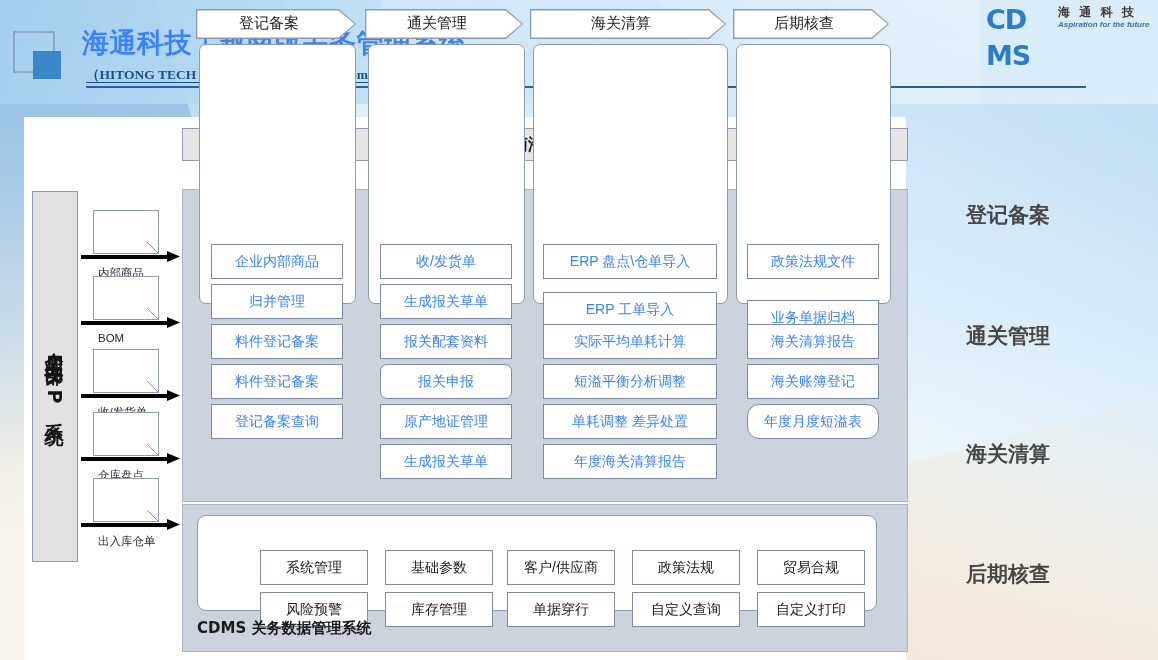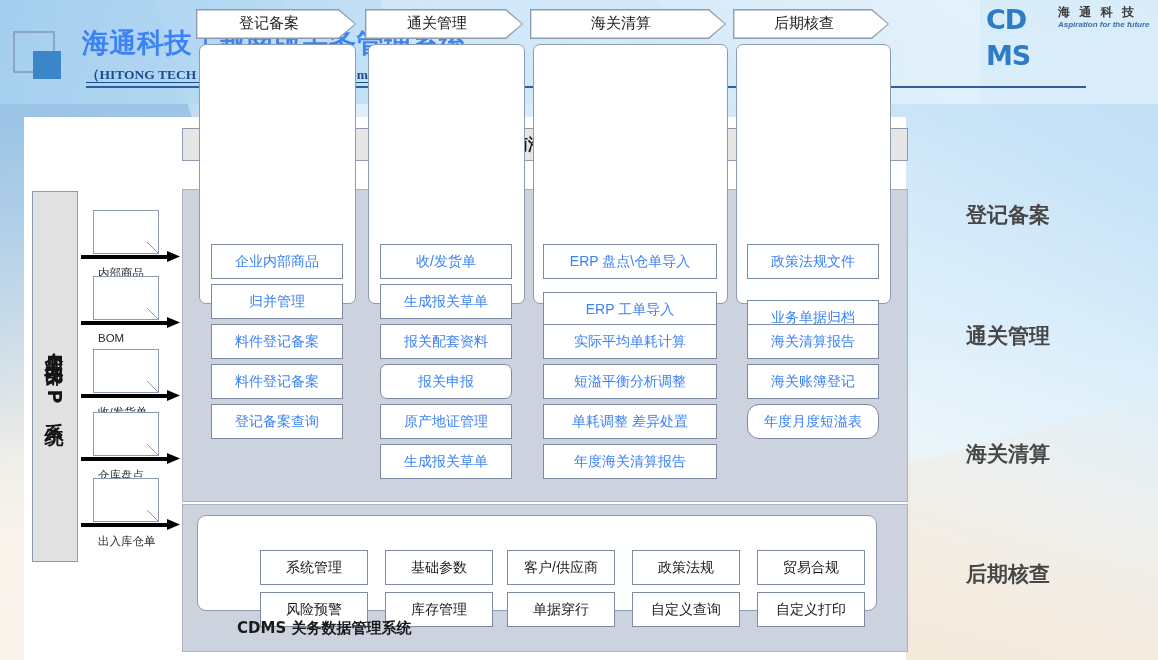--- a/index.html
+++ b/index.html
@@ -152,21 +152,20 @@
     background:#ccd2de;border:1.2px solid #aab3c4;
   }
   .bottom-inner{
     position:absolute;left:14px;top:10px;width:678px;height:94px;
     background:#ffffff;border:1.4px solid #8d9ab0;border-radius:9px;
   }
   .bottom-caption{
     position:absolute;left:14px;top:114px;
     font-size:15px;font-weight:bold;color:#1a1a1a;
     font-family:"DejaVu Sans","Liberation Sans",sans-serif;
-    margin-left:40px;
   }
   .bcell{
     position:absolute;height:33px;background:#ffffff;border:1.3px solid #7d8aa2;
     display:flex;align-items:center;justify-content:center;
     font-size:14px;color:#1a1a1a;margin-top:23px;
   }
   .colhead-wrap{position:absolute;top:9px;height:30px;}
   .colhead-bg{
     position:absolute;left:0;top:0;width:100%;height:100%;
     background:#8d9ab0;

